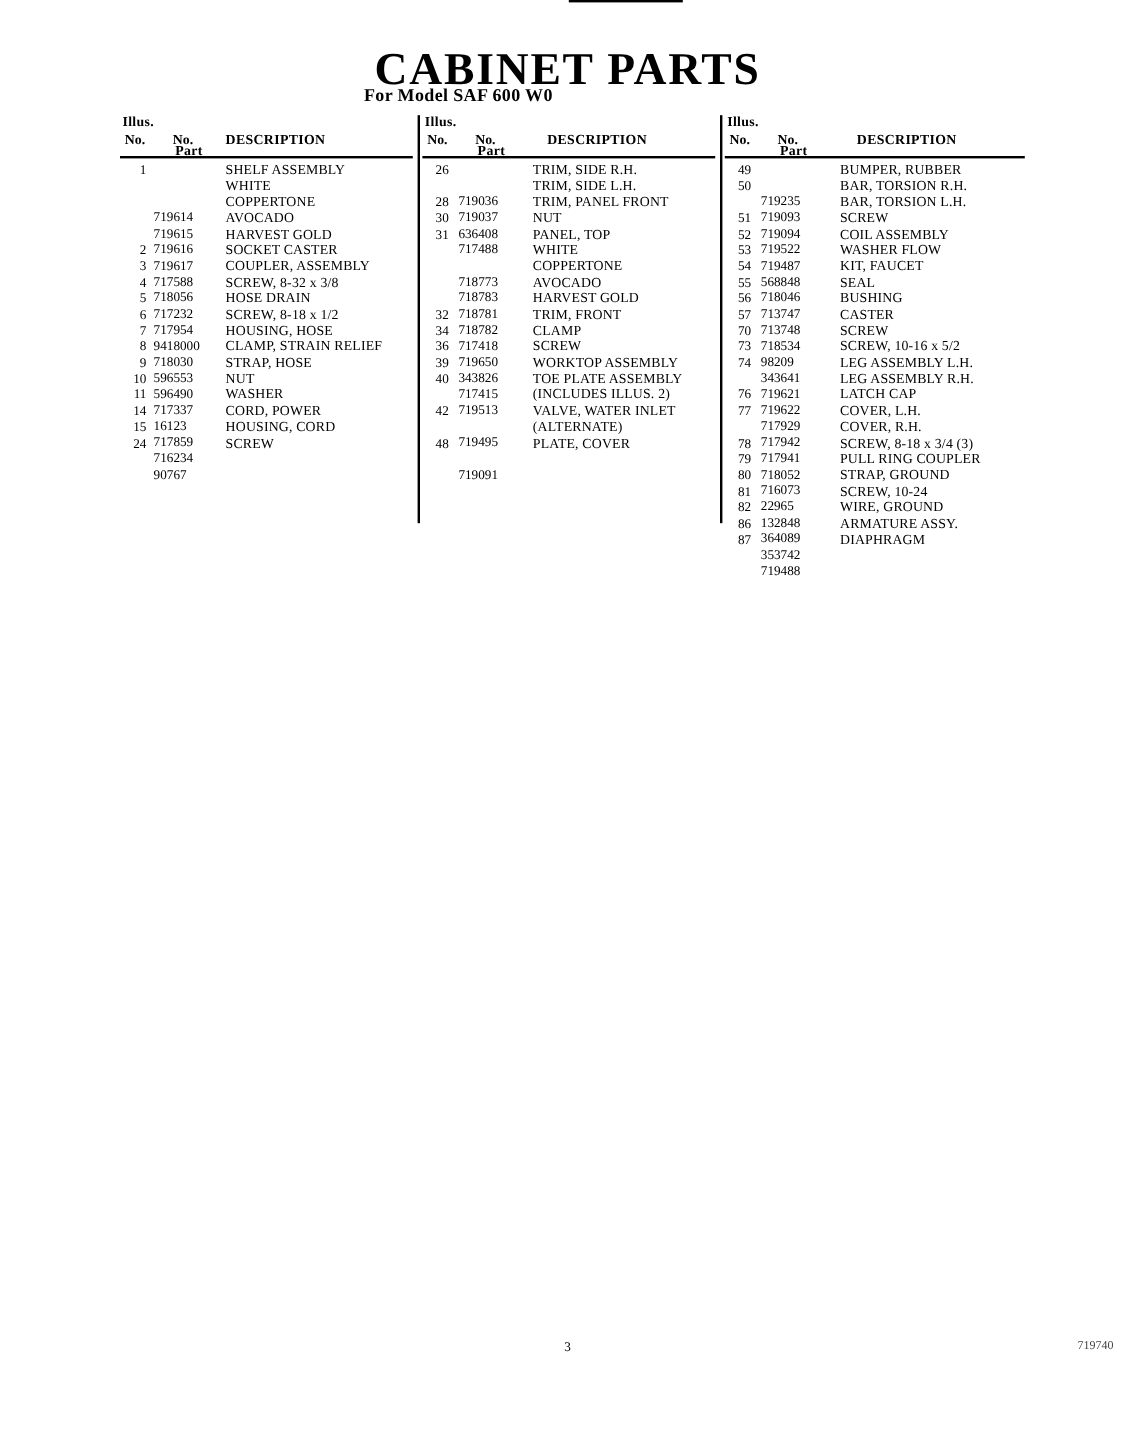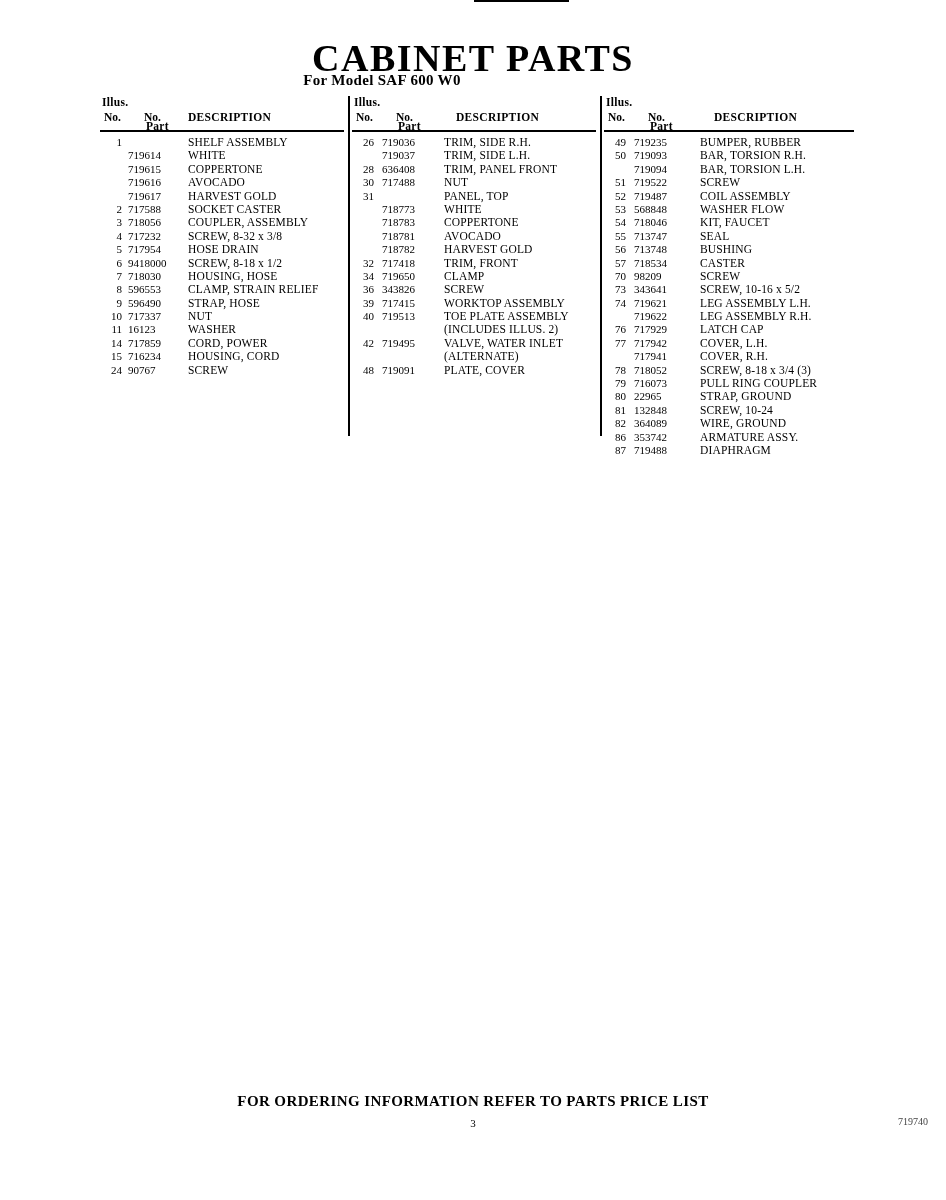--- a/index.html
+++ b/index.html
@@ -135,20 +135,21 @@
     width: 22px;
     text-align: right;
     font-size: 11px;
   }
   .part {
     position: absolute;
     left: 28px;
     width: 52px;
     text-align: left;
     font-size: 11px;
+    margin-top: 26px;
   }
   .desc {
     position: absolute;
     left: 88px;
     font-size: 11.5px;
     letter-spacing: 0.15px;
   }
   .col2 .desc { left: 92px; }
   .col3 .desc { left: 96px; }
   .col2 .part { left: 30px; }
@@ -540,17 +541,16 @@
         <div class="row">
             <span class="illus">87</span>
             <span class="part">719488</span>
             <span class="desc">DIAPHRAGM</span>
           </div>
       </div>
     </div>
 
   </div>
 
-  <div class="footer-note">FOR ORDERING INFORMATION REFER TO PARTS PRICE LIST</div>
   <div class="page-number">3</div>
   <div class="corner-code">719740</div>
 
 </div>
 
 </body></html>

